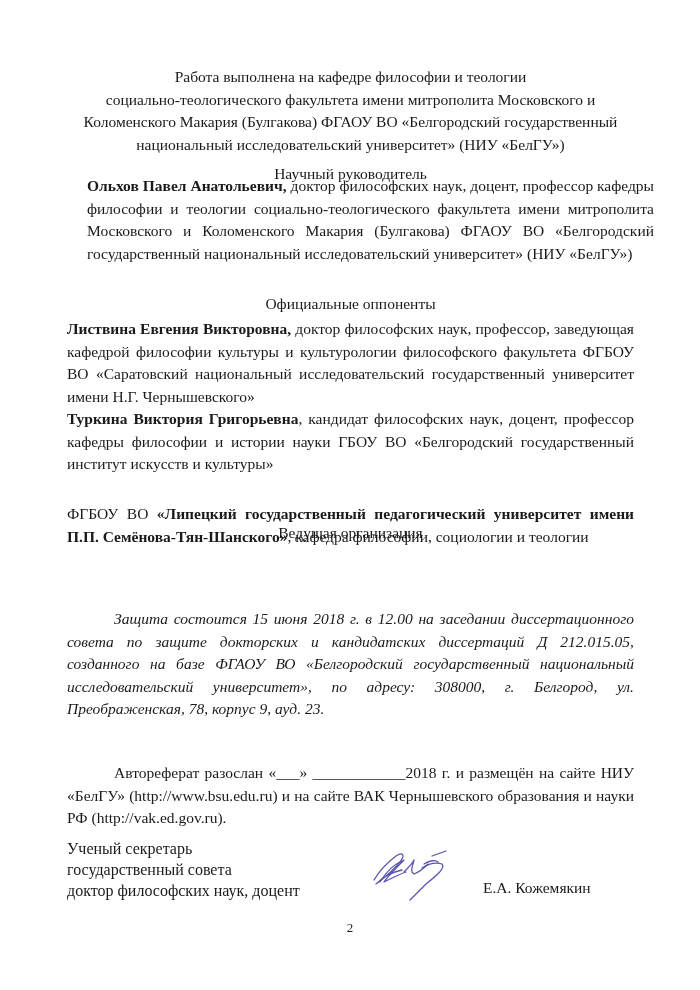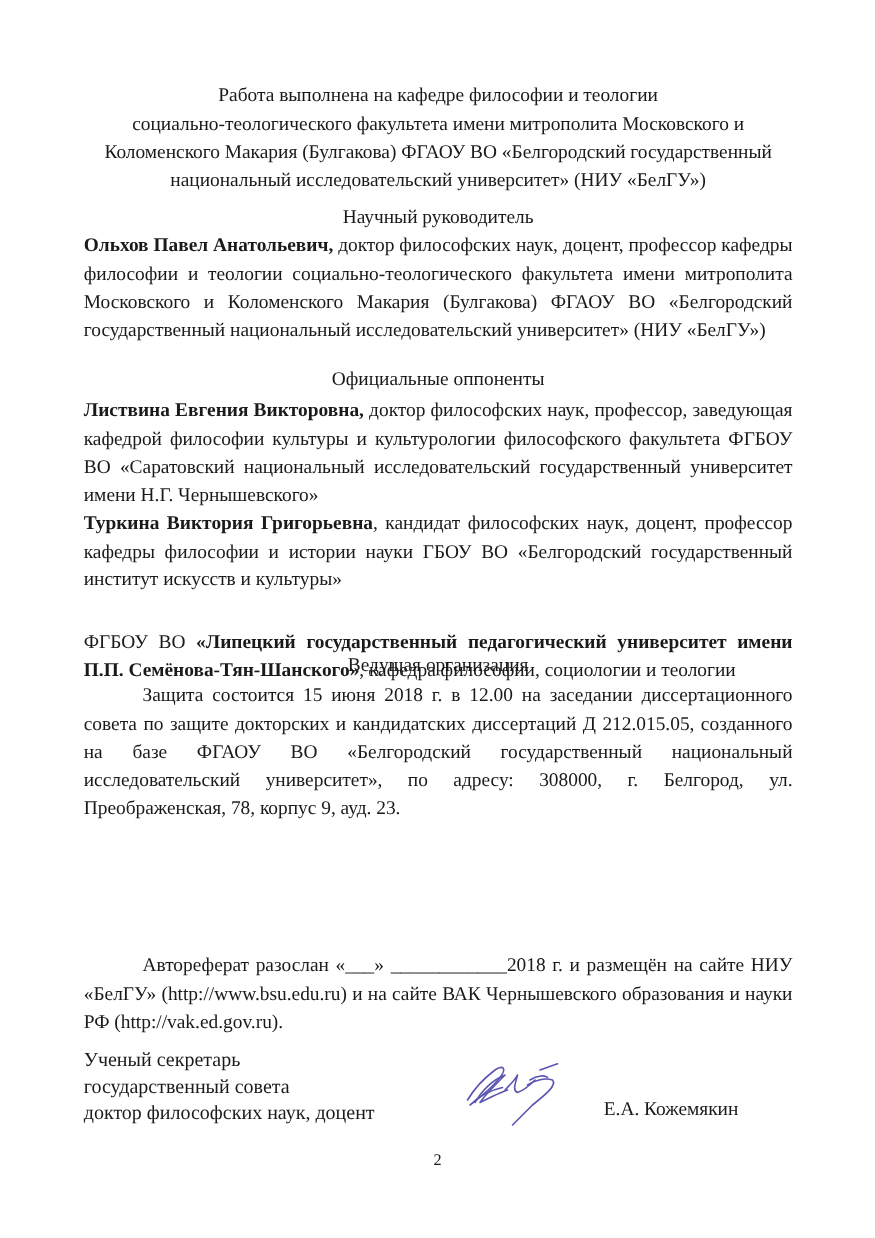--- a/index.html
+++ b/index.html
@@ -22,30 +22,30 @@
 <div class="page">
 
   <div class="p c" style="top:66px;">
     <div>Работа выполнена на кафедре философии и теологии</div>
     <div>социально-теологического факультета имени митрополита Московского и</div>
     <div>Коломенского Макария (Булгакова) ФГАОУ ВО «Белгородский государственный</div>
     <div>национальный исследовательский университет» (НИУ «БелГУ»)</div>
   </div>
 
   <div class="p c" style="top:163px;">Научный руководитель</div>
-  <div class="p j" style="top:186px;"><b>Ольхов Павел Анатольевич,</b><span> доктор философских наук, доцент, профессор кафедры философии и теологии социально-теологического факультета имени митрополита Московского и Коломенского Макария (Булгакова) ФГАОУ ВО «Белгородский государственный национальный исследовательский университет» (НИУ «БелГУ»)</span></div>
+  <div class="p j" style="top:175px;margin-left:20px;"><b>Ольхов Павел Анатольевич,</b><span> доктор философских наук, доцент, профессор кафедры философии и теологии социально-теологического факультета имени митрополита Московского и Коломенского Макария (Булгакова) ФГАОУ ВО «Белгородский государственный национальный исследовательский университет» (НИУ «БелГУ»)</span></div>
 
   <div class="p c" style="top:293px;">Официальные оппоненты</div>
   <div class="p j" style="top:318px;"><b>Листвина Евгения Викторовна,</b><span> доктор философских наук, профессор, заведующая кафедрой философии культуры и культурологии философского факультета ФГБОУ ВО «Саратовский национальный исследовательский государственный университет имени Н.Г. Чернышевского»</span></div>
   <div class="p j" style="top:408px;"><b>Туркина Виктория Григорьевна</b><span>, кандидат философских наук, доцент, профессор кафедры философии и истории науки ГБОУ ВО «Белгородский государственный институт искусств и культуры»</span></div>
 
   <div class="p c" style="top:478px;margin-top:44px;">Ведущая организация</div>
   <div class="p j" style="top:503px;"><span>ФГБОУ ВО </span><b>«Липецкий государственный педагогический университет имени П.П. Семёнова-Тян-Шанского»</b><span>, кафедра философии, социологии и теологии</span></div>
 
-  <div class="p j ind" style="top:546px;">Защита состоится 15 июня 2018 г. в 12.00 на заседании диссертационного совета по защите докторских и кандидатских диссертаций Д 212.015.05, созданного на базе ФГАОУ ВО «Белгородский государственный национальный исследовательский университет», по адресу: 308000, г. Белгород, ул. Преображенская, 78, корпус 9, ауд. 23.</div>
+  <div class="p j ind" style="top:608px;font-style:italic;">Защита состоится 15 июня 2018 г. в 12.00 на заседании диссертационного совета по защите докторских и кандидатских диссертаций Д 212.015.05, созданного на базе ФГАОУ ВО «Белгородский государственный национальный исследовательский университет», по адресу: 308000, г. Белгород, ул. Преображенская, 78, корпус 9, ауд. 23.</div>
   <div class="p j ind" style="top:762px;">Автореферат разослан «___» ____________2018 г. и размещён на сайте НИУ «БелГУ» (http://www.bsu.edu.ru) и на сайте ВАК Чернышевского образования и науки РФ (http://vak.ed.gov.ru).</div>
 
   <div class="sig-left">
     <div>Ученый секретарь</div>
     <div>государственный совета</div>
     <div>доктор философских наук, доцент</div>
   </div>
 
   <svg class="signature" viewBox="0 0 112 66">
     <g fill="none" stroke="#5a55b0" stroke-width="1.3" stroke-linecap="round" stroke-linejoin="round">

